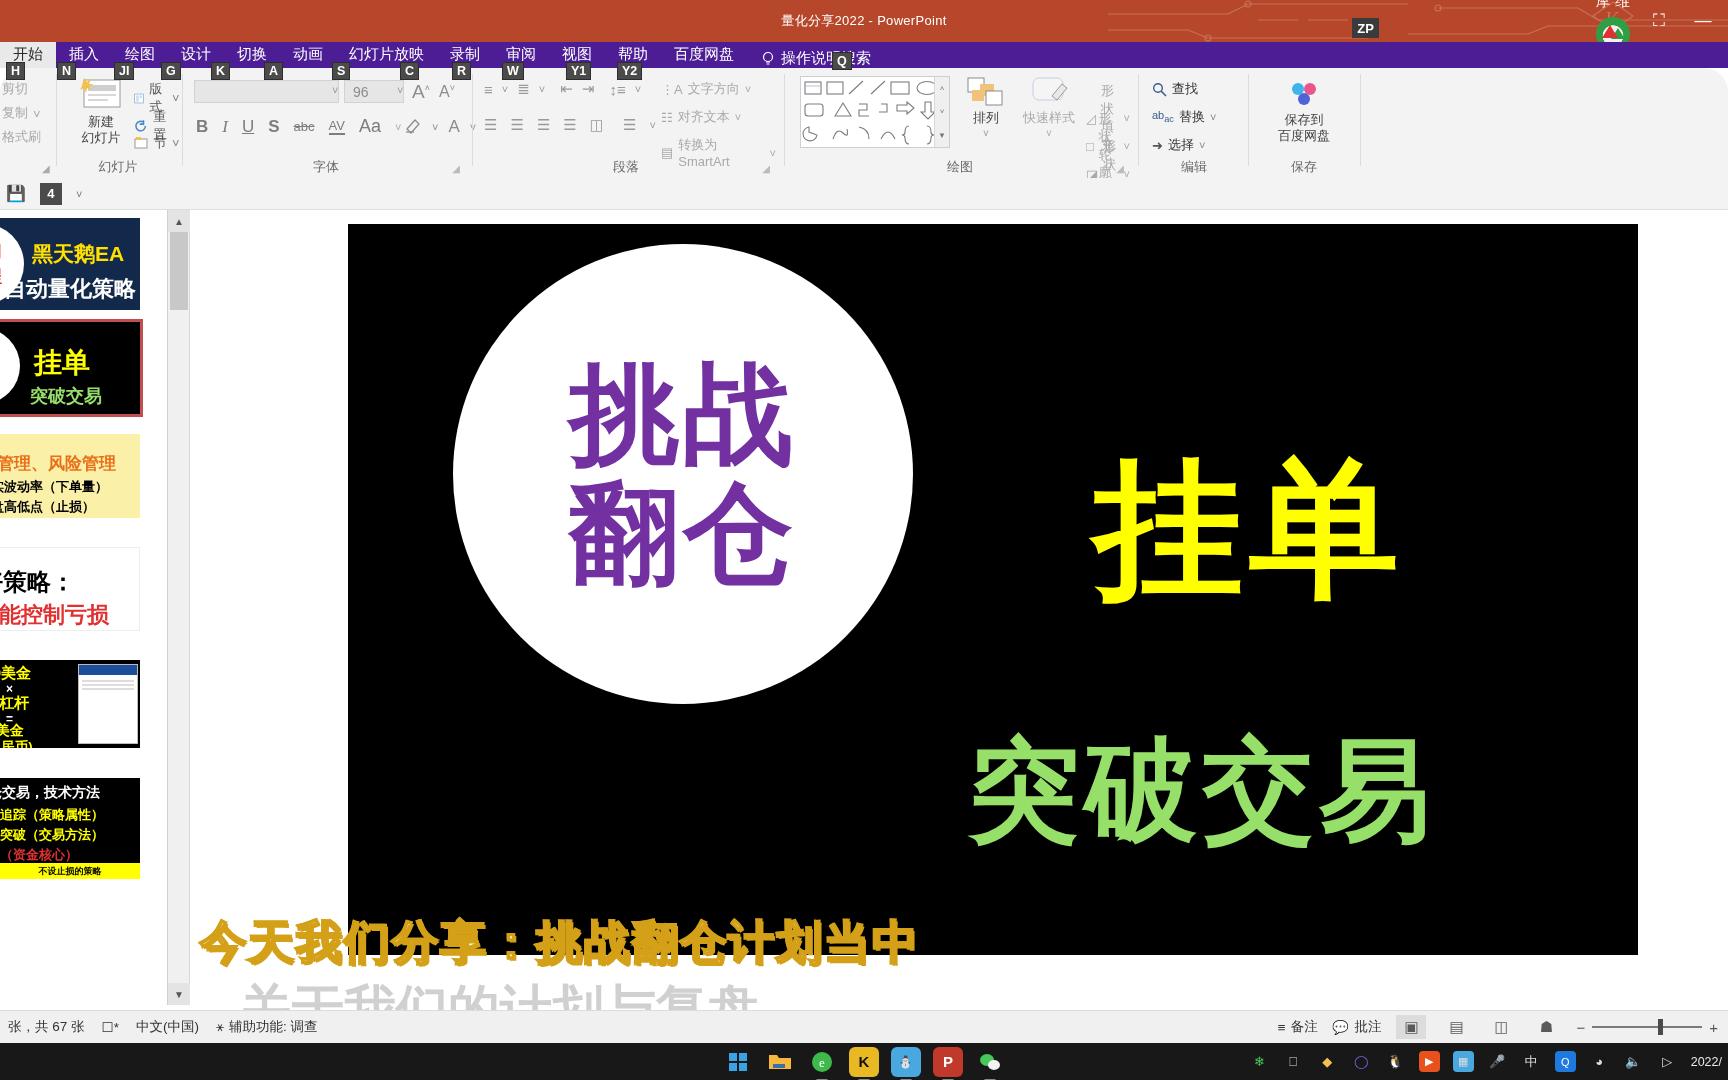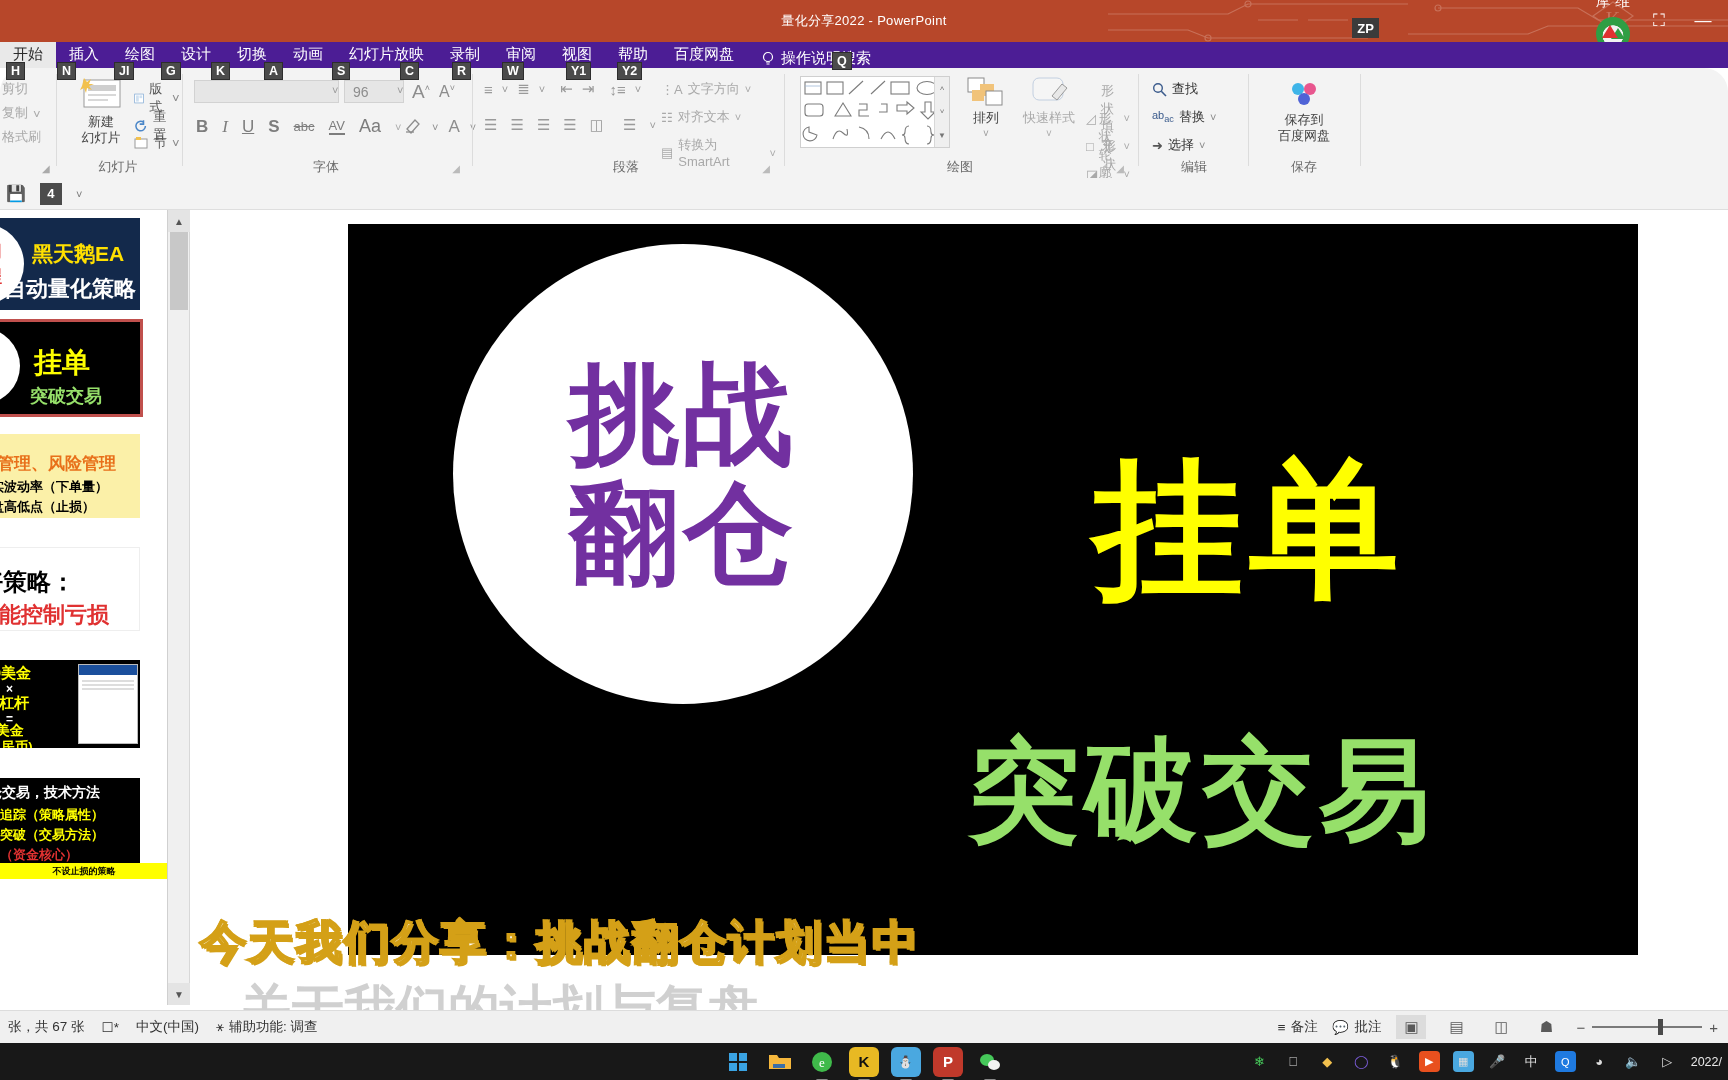--- a/index.html
+++ b/index.html
@@ -546,21 +546,21 @@
     </div>
   </div>
 
   <div class="thumb" style="top:568px;">
     <div class="inner t-black" style="height:85px;">
       <div style="position:absolute;left:6px;top:6px;color:#fff;font-weight:bold;font-size:14px;white-space:nowrap">翻仓交易，技术方法</div>
       <div style="position:absolute;left:6px;top:28px;color:#ffff00;font-weight:bold;font-size:13px;white-space:nowrap">趋势追踪（策略属性）</div>
       <div style="position:absolute;left:6px;top:48px;color:#ffff00;font-weight:bold;font-size:13px;white-space:nowrap">时区突破（交易方法）</div>
       <div style="position:absolute;left:6px;top:68px;color:#e03131;font-weight:bold;font-size:13px;white-space:nowrap">止损（资金核心）</div>
     </div>
-    <div style="position:relative;margin-left:32px;width:168px;height:16px;background:#ffff00;
+    <div style="position:relative;margin-left:32px;width:140px;height:16px;background:#ffff00;
                 font-size:9px;color:#000;font-weight:bold;text-align:center;line-height:16px;">不设止损的策略</div>
   </div>
 </div>
 
 <div class="vscroll">
   <div class="vs-up">▲</div>
   <div class="vs-thumb"></div>
   <div class="vs-dn" style="position:absolute;bottom:0">▼</div>
 </div>
 

